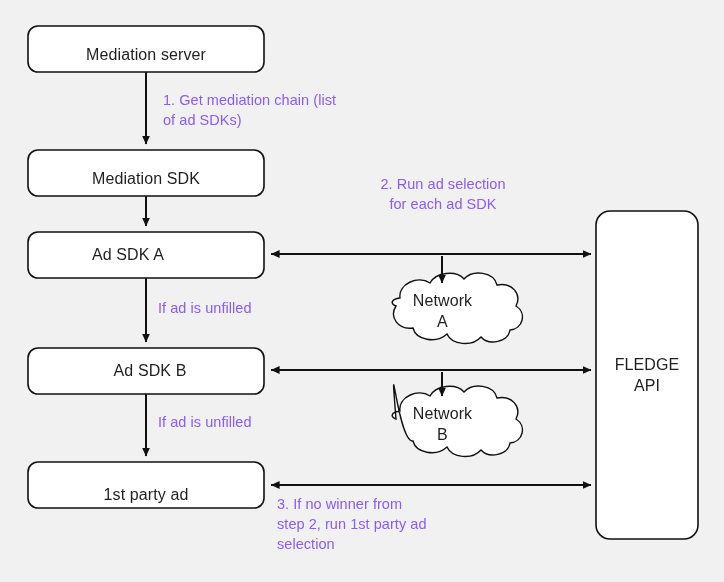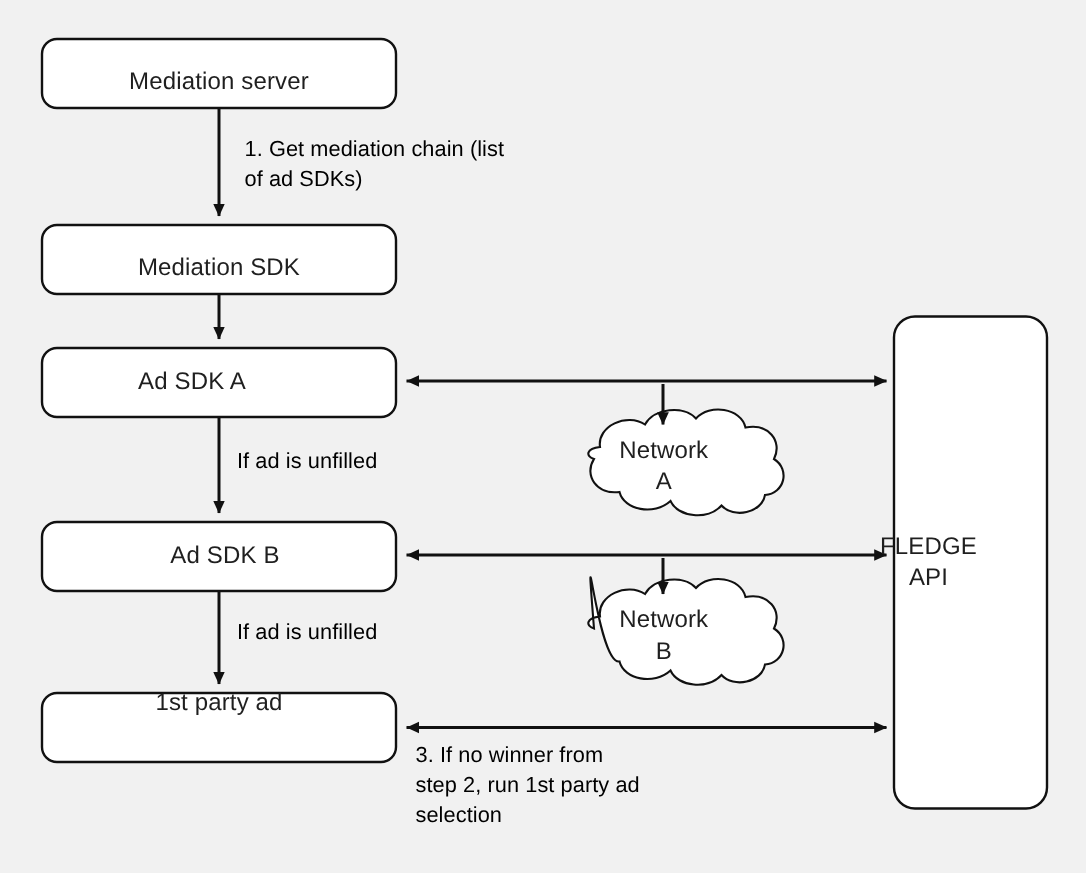--- a/index.html
+++ b/index.html
@@ -53,21 +53,21 @@
     line-height: 20px;
     color: #1f1f1f;
     letter-spacing: 0.1px;
     white-space: pre-line;
     pointer-events: none;
   }
   .edge-label {
     position: absolute;
     font-size: 14.5px;
     line-height: 20px;
-    color: #000000;
+    color: #8b5cf6;
     letter-spacing: 0.05px;
     white-space: pre-line;
   }
   .edge-label.centered {
     text-align: center;
   }
 </style>
 </head>
 <body>
 
@@ -137,34 +137,36 @@
   </svg>
 
   <div class="node-label" style="left:28px; top:26px; width:236px; height:58px;">Mediation server</div>
 
   <div class="node-label" style="left:28px; top:150px; width:236px; height:58px;">Mediation SDK</div>
 
   <div class="node-label" style="left:28px; top:232px; width:200px; height:46px;">Ad SDK A</div>
 
   <div class="node-label" style="left:28px; top:348px; width:244px; height:46px;">Ad SDK B</div>
 
-  <div class="node-label" style="left:28px; top:446px; width:236px; height:46px;">1st party ad</div>
+  <div class="node-label" style="left:28px; top:472px; width:236px; height:46px;">1st party ad</div>
 
-  <div class="node-label" style="left:568px; top:211px; width:102px; height:328px; line-height:21px;border-radius:24px;">FLEDGE
+  <div class="node-label" style="left:596px; top:211px; width:102px; height:328px; line-height:21px;border-radius:24px;">FLEDGE
 API</div>
 
   <div class="node-label" style="left:385px; top:288px; width:115px; height:46px; line-height:21px;">Network
 A</div>
 
   <div class="node-label" style="left:385px; top:401px; width:115px; height:46px; line-height:21px;">Network
 B</div>
 
   <div class="edge-label" style="left:163px; top:90px; width:230px;">1. Get mediation chain (list
 of ad SDKs)</div>
 
+  <div class="edge-label centered" style="left:353px; top:174px; width:180px;">2. Run ad selection
+for each ad SDK</div>
 
   <div class="edge-label" style="left:277px; top:494px; width:230px;">3. If no winner from
 step 2, run 1st party ad
 selection</div>
 
   <div class="edge-label" style="left:158px; top:298px; width:160px;">If ad is unfilled</div>
 
   <div class="edge-label" style="left:158px; top:412px; width:160px;">If ad is unfilled</div>
 
 </div>

